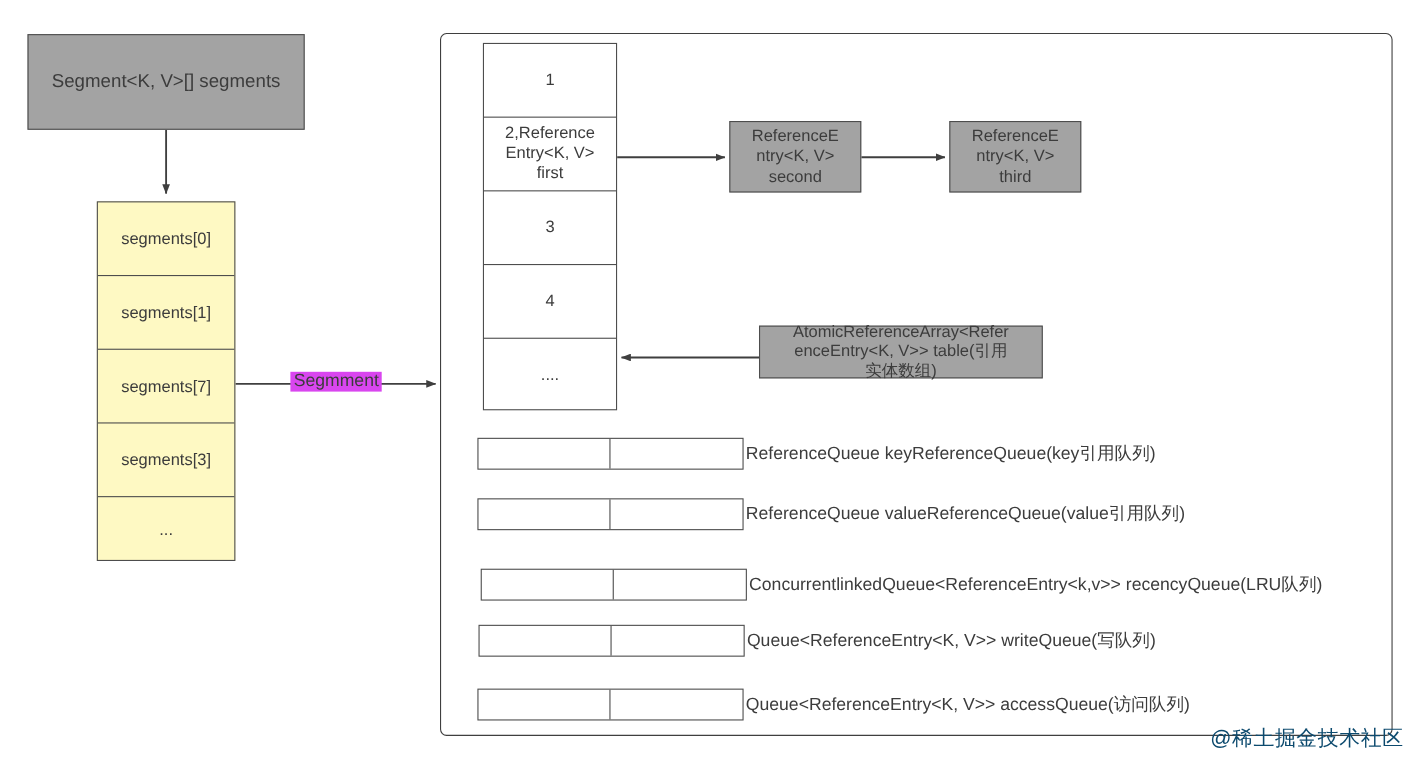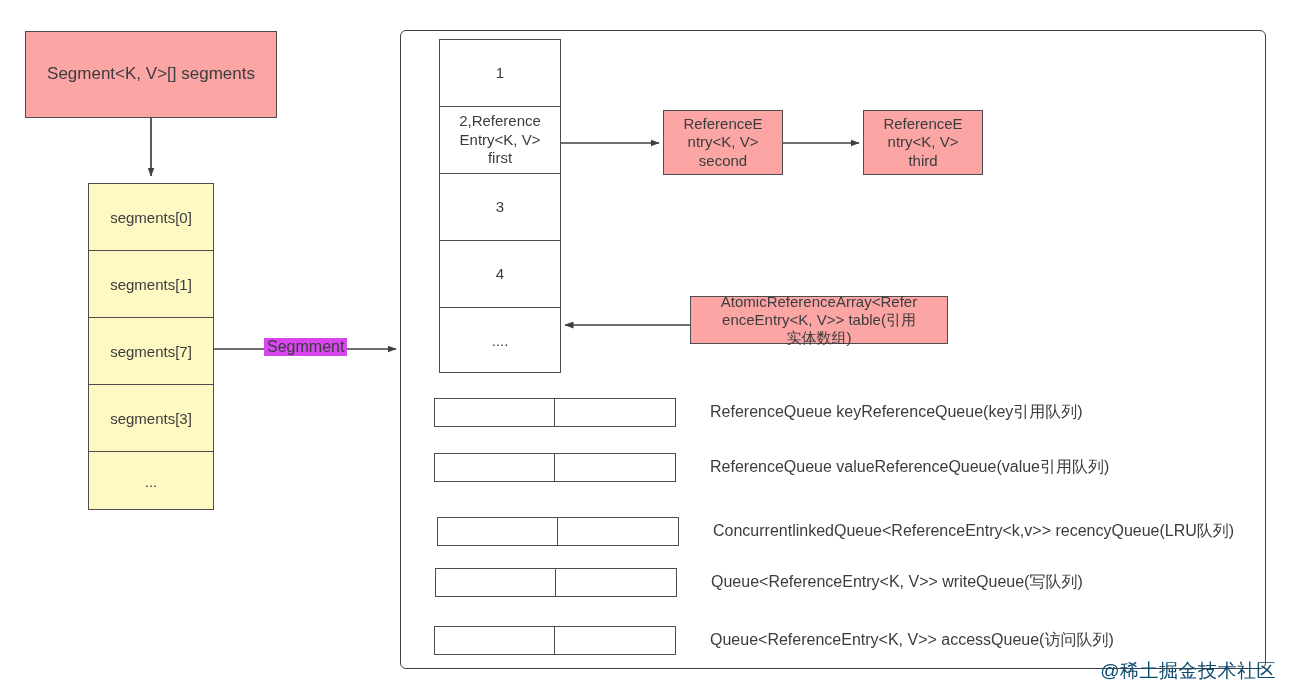--- a/index.html
+++ b/index.html
@@ -17,21 +17,21 @@
     height: 688px;
     background: #ffffff;
     overflow: hidden;
   }
 
   
   .box {
     position: absolute;
     box-sizing: border-box;
     border: 1.6px solid #4d4d4d;
-    background: #fca5a5;
+    background: #a3a3a3;
     display: flex;
     align-items: center;
     justify-content: center;
     text-align: center;
     color: #3c3c3c;
     line-height: 1.22;
     white-space: pre-line;
   }
 
   
@@ -143,21 +143,20 @@
   .queue-label {
     position: absolute;
     left: 244px;
     top: 0;
     height: 29px;
     display: flex;
     align-items: center;
     white-space: nowrap;
     font-size: 16px;
     color: #3c3c3c;
-    margin-left: 32px;
   }
 
   
   #connectors {
     position: absolute;
     left: 0; top: 0;
     width: 1294px;
     height: 688px;
     pointer-events: none;
   }

